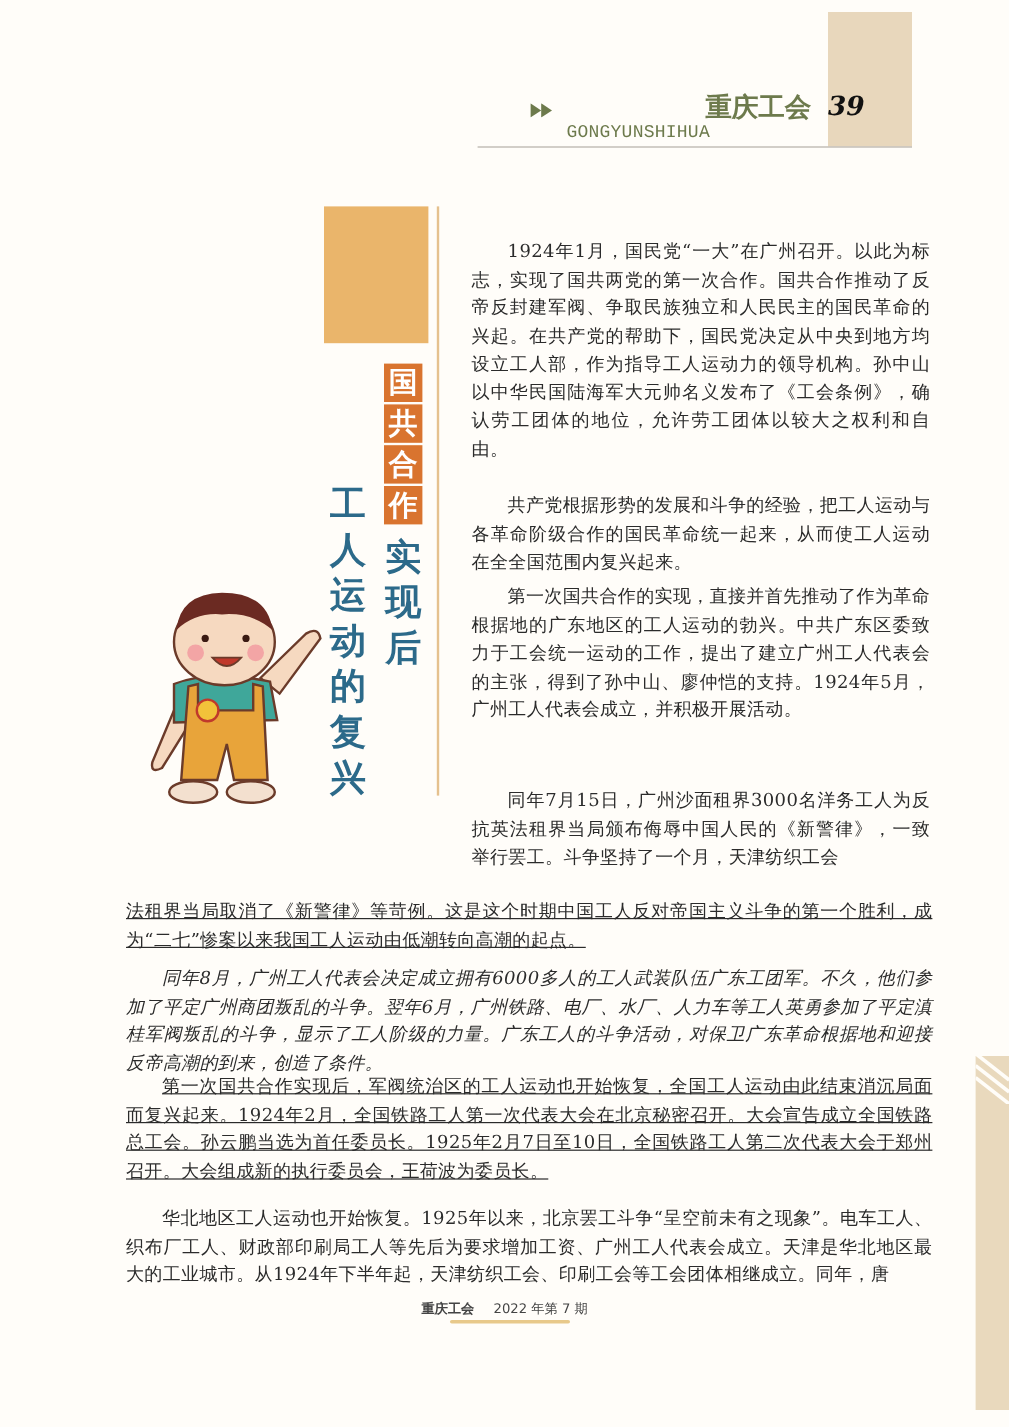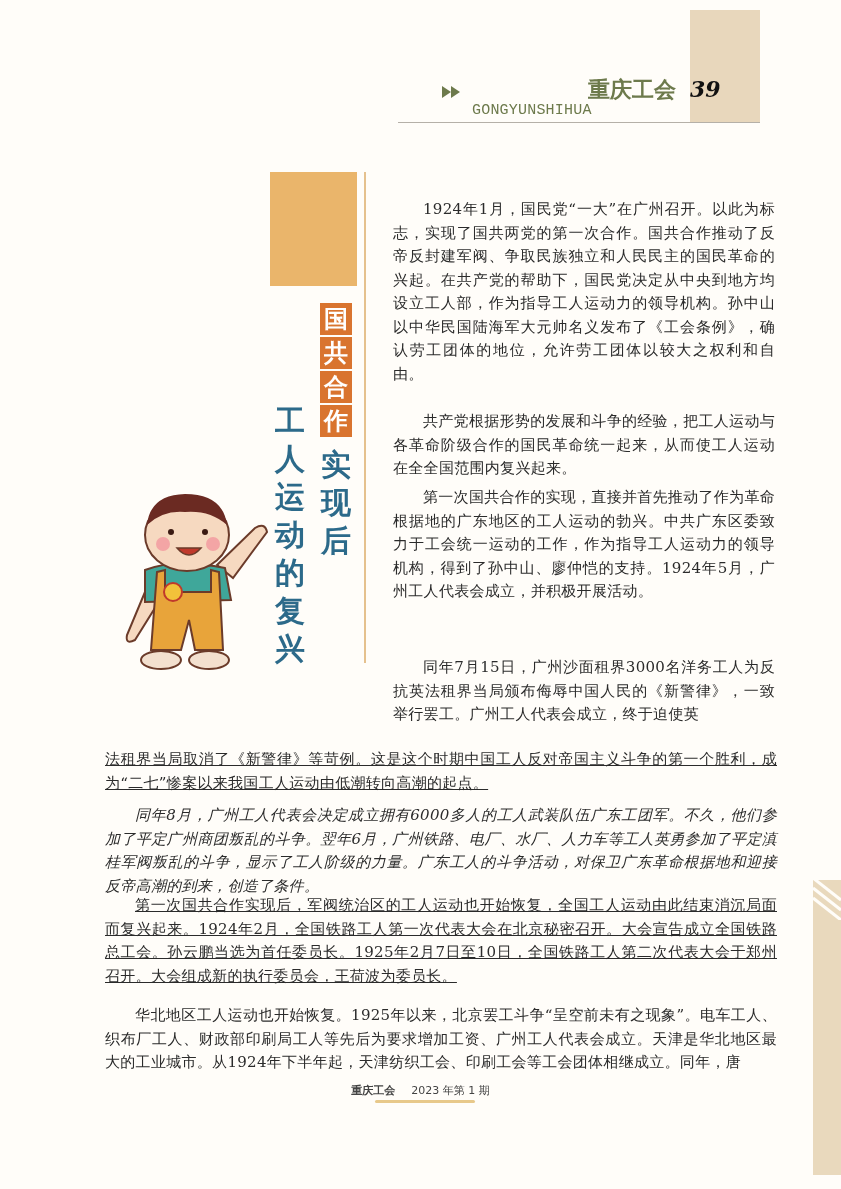--- a/index.html
+++ b/index.html
@@ -94,30 +94,30 @@
   <path d="M42,55 Q45,25 80,24 Q118,24 122,55 Q105,40 80,42 Q58,40 42,55 Z" fill="#6b2a22"></path>
   <circle cx="66" cy="62" r="3" fill="#3a1a12"></circle>
   <circle cx="100" cy="62" r="3" fill="#3a1a12"></circle>
   <circle cx="58" cy="74" r="7" fill="#f3a5a5"></circle>
   <circle cx="108" cy="74" r="7" fill="#f3a5a5"></circle>
   <path d="M72,78 Q84,92 96,78 Z" fill="#c0392b" stroke="#6b3b2a" stroke-width="1.5"></path>
 </svg>
 
 <div class="abs para col-right indent" style="top:174px;">1924年1月，国民党“一大”在广州召开。以此为标志，实现了国共两党的第一次合作。国共合作推动了反帝反封建军阀、争取民族独立和人民民主的国民革命的兴起。在共产党的帮助下，国民党决定从中央到地方均设立工人部，作为指导工人运动力的领导机构。孙中山以中华民国陆海军大元帅名义发布了《工会条例》，确认劳工团体的地位，允许劳工团体以较大之权利和自由。</div>
 <div class="abs para col-right indent" style="top:386px;">共产党根据形势的发展和斗争的经验，把工人运动与各革命阶级合作的国民革命统一起来，从而使工人运动在全全国范围内复兴起来。</div>
-<div class="abs para col-right indent" style="top:462px;">第一次国共合作的实现，直接并首先推动了作为革命根据地的广东地区的工人运动的勃兴。中共广东区委致力于工会统一运动的工作，作为指导工人运动力的领导机构，得到了孙中山、廖仲恺的支持。1924年5月，广州工人代表会成立，并积极开展活动。</div>
-<div class="abs para col-right indent" style="top:632px;">同年7月15日，广州沙面租界3000名洋务工人为反抗英法租界当局颁布侮辱中国人民的《新警律》，一致举行罢工。广州工人代表会成立，终于迫使英</div>
+<div class="abs para col-right indent" style="top:462px;">第一次国共合作的实现，直接并首先推动了作为革命根据地的广东地区的工人运动的勃兴。中共广东区委致力于工会统一运动的工作，提出了建立广州工人代表会的主张，得到了孙中山、廖仲恺的支持。1924年5月，广州工人代表会成立，并积极开展活动。</div>
+<div class="abs para col-right indent" style="top:632px;">同年7月15日，广州沙面租界3000名洋务工人为反抗英法租界当局颁布侮辱中国人民的《新警律》，一致举行罢工。斗争坚持了一个月，天津纺织工会</div>
 
 <div class="abs para col-full" style="top:748px;text-decoration:underline;">法租界当局取消了《新警律》等苛例。这是这个时期中国工人反对帝国主义斗争的第一个胜利，成为“二七”惨案以来我国工人运动由低潮转向高潮的起点。</div>
 <div class="abs para col-full indent" style="top:780px;font-style:italic;">同年8月，广州工人代表会决定成立拥有6000多人的工人武装队伍广东工团军。不久，他们参加了平定广州商团叛乱的斗争。翌年6月，广州铁路、电厂、水厂、人力车等工人英勇参加了平定滇桂军阀叛乱的斗争，显示了工人阶级的力量。广东工人的斗争活动，对保卫广东革命根据地和迎接反帝高潮的到来，创造了条件。</div>
 <div class="abs para col-full indent" style="top:870px;text-decoration:underline;">第一次国共合作实现后，军阀统治区的工人运动也开始恢复，全国工人运动由此结束消沉局面而复兴起来。1924年2月，全国铁路工人第一次代表大会在北京秘密召开。大会宣告成立全国铁路总工会。孙云鹏当选为首任委员长。1925年2月7日至10日，全国铁路工人第二次代表大会于郑州召开。大会组成新的执行委员会，王荷波为委员长。</div>
 <div class="abs para col-full indent" style="top:980px;">华北地区工人运动也开始恢复。1925年以来，北京罢工斗争“呈空前未有之现象”。电车工人、织布厂工人、财政部印刷局工人等先后为要求增加工资、广州工人代表会成立。天津是华北地区最大的工业城市。从1924年下半年起，天津纺织工会、印刷工会等工会团体相继成立。同年，唐</div>
 
 <div class="abs footer">
-  <span class="brand">重庆工会</span><span>2023 年第 1 期</span>
+  <span class="brand">重庆工会</span><span>2022 年第 7 期</span>
 </div>
 <div class="abs footer-bar"></div>
 
 <div class="abs edge"></div>
 <svg class="abs" style="left:813px; top:880px;" width="28" height="40" viewBox="0 0 28 40">
   <line x1="0" y1="8" x2="28" y2="30" stroke="#fffdf9" stroke-width="3"></line>
   <line x1="0" y1="18" x2="28" y2="40" stroke="#fffdf9" stroke-width="3"></line>
   <line x1="0" y1="-2" x2="28" y2="20" stroke="#fffdf9" stroke-width="3"></line>
 </svg>
 

